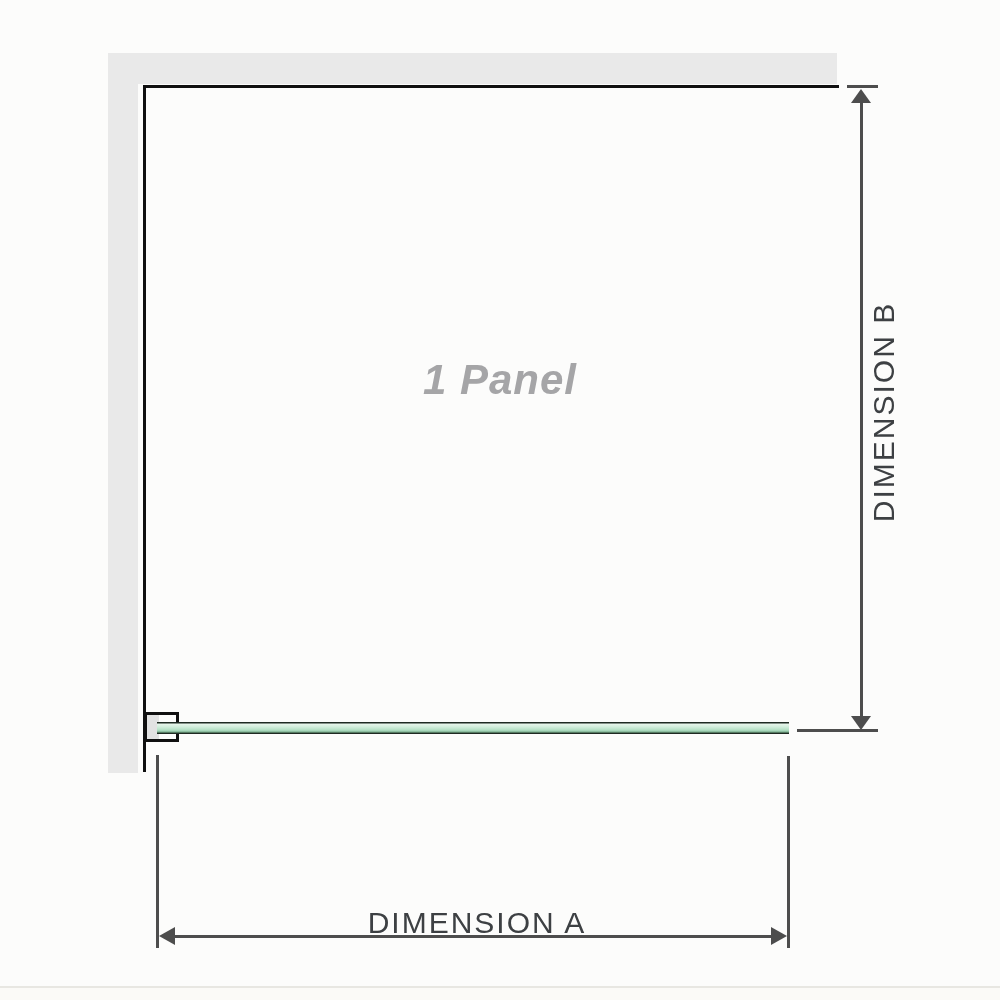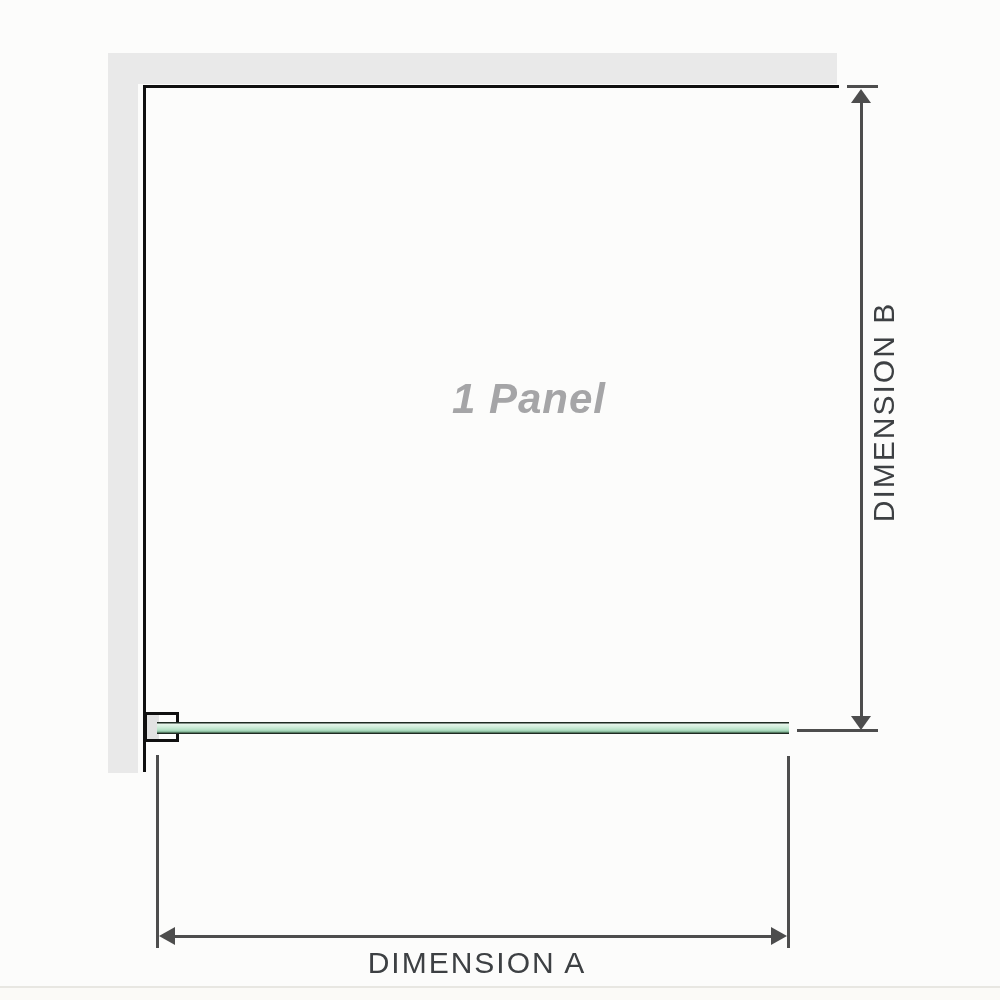--- a/index.html
+++ b/index.html
@@ -60,30 +60,30 @@
     border-right:16px solid #4d4d4d;}
   .dimA-head-right{left:771px;top:927px;
     border-top:9px solid transparent;border-bottom:9px solid transparent;
     border-left:16px solid #4d4d4d;}
 
   
   .dim-label{
     color:#3d4043;font-size:30px;letter-spacing:2px;font-weight:400;
     white-space:nowrap;
   }
-  .labelA{left:477px;top:946px;transform:translateX(-50%);}
+  .labelA{left:477px;top:906px;transform:translateX(-50%);}
   .labelB-anchor{left:884px;top:412px;width:0;height:0;}
   .labelB-anchor .dim-label{
     position:absolute;left:0;top:0;
     transform:translate(-50%,-50%) rotate(-90deg);
   }
   .panel-label{
-    left:500px;top:399px;transform:translate(-50%,-50%);
+    left:500px;top:380px;transform:translate(-50%,-50%);
     color:#a5a5a7;font-size:42px;font-style:italic;font-weight:600;
-    letter-spacing:1px;white-space:nowrap;margin-left:29px;
+    letter-spacing:1px;white-space:nowrap;
   }
 
   
   .bottom-strip{left:0;top:986px;width:1000px;height:14px;
     background:#fbfaf7;border-top:2px solid #e8e7e2;}
 </style>
 </head>
 <body>
 
 <div class="abs wall wall-top"></div>

